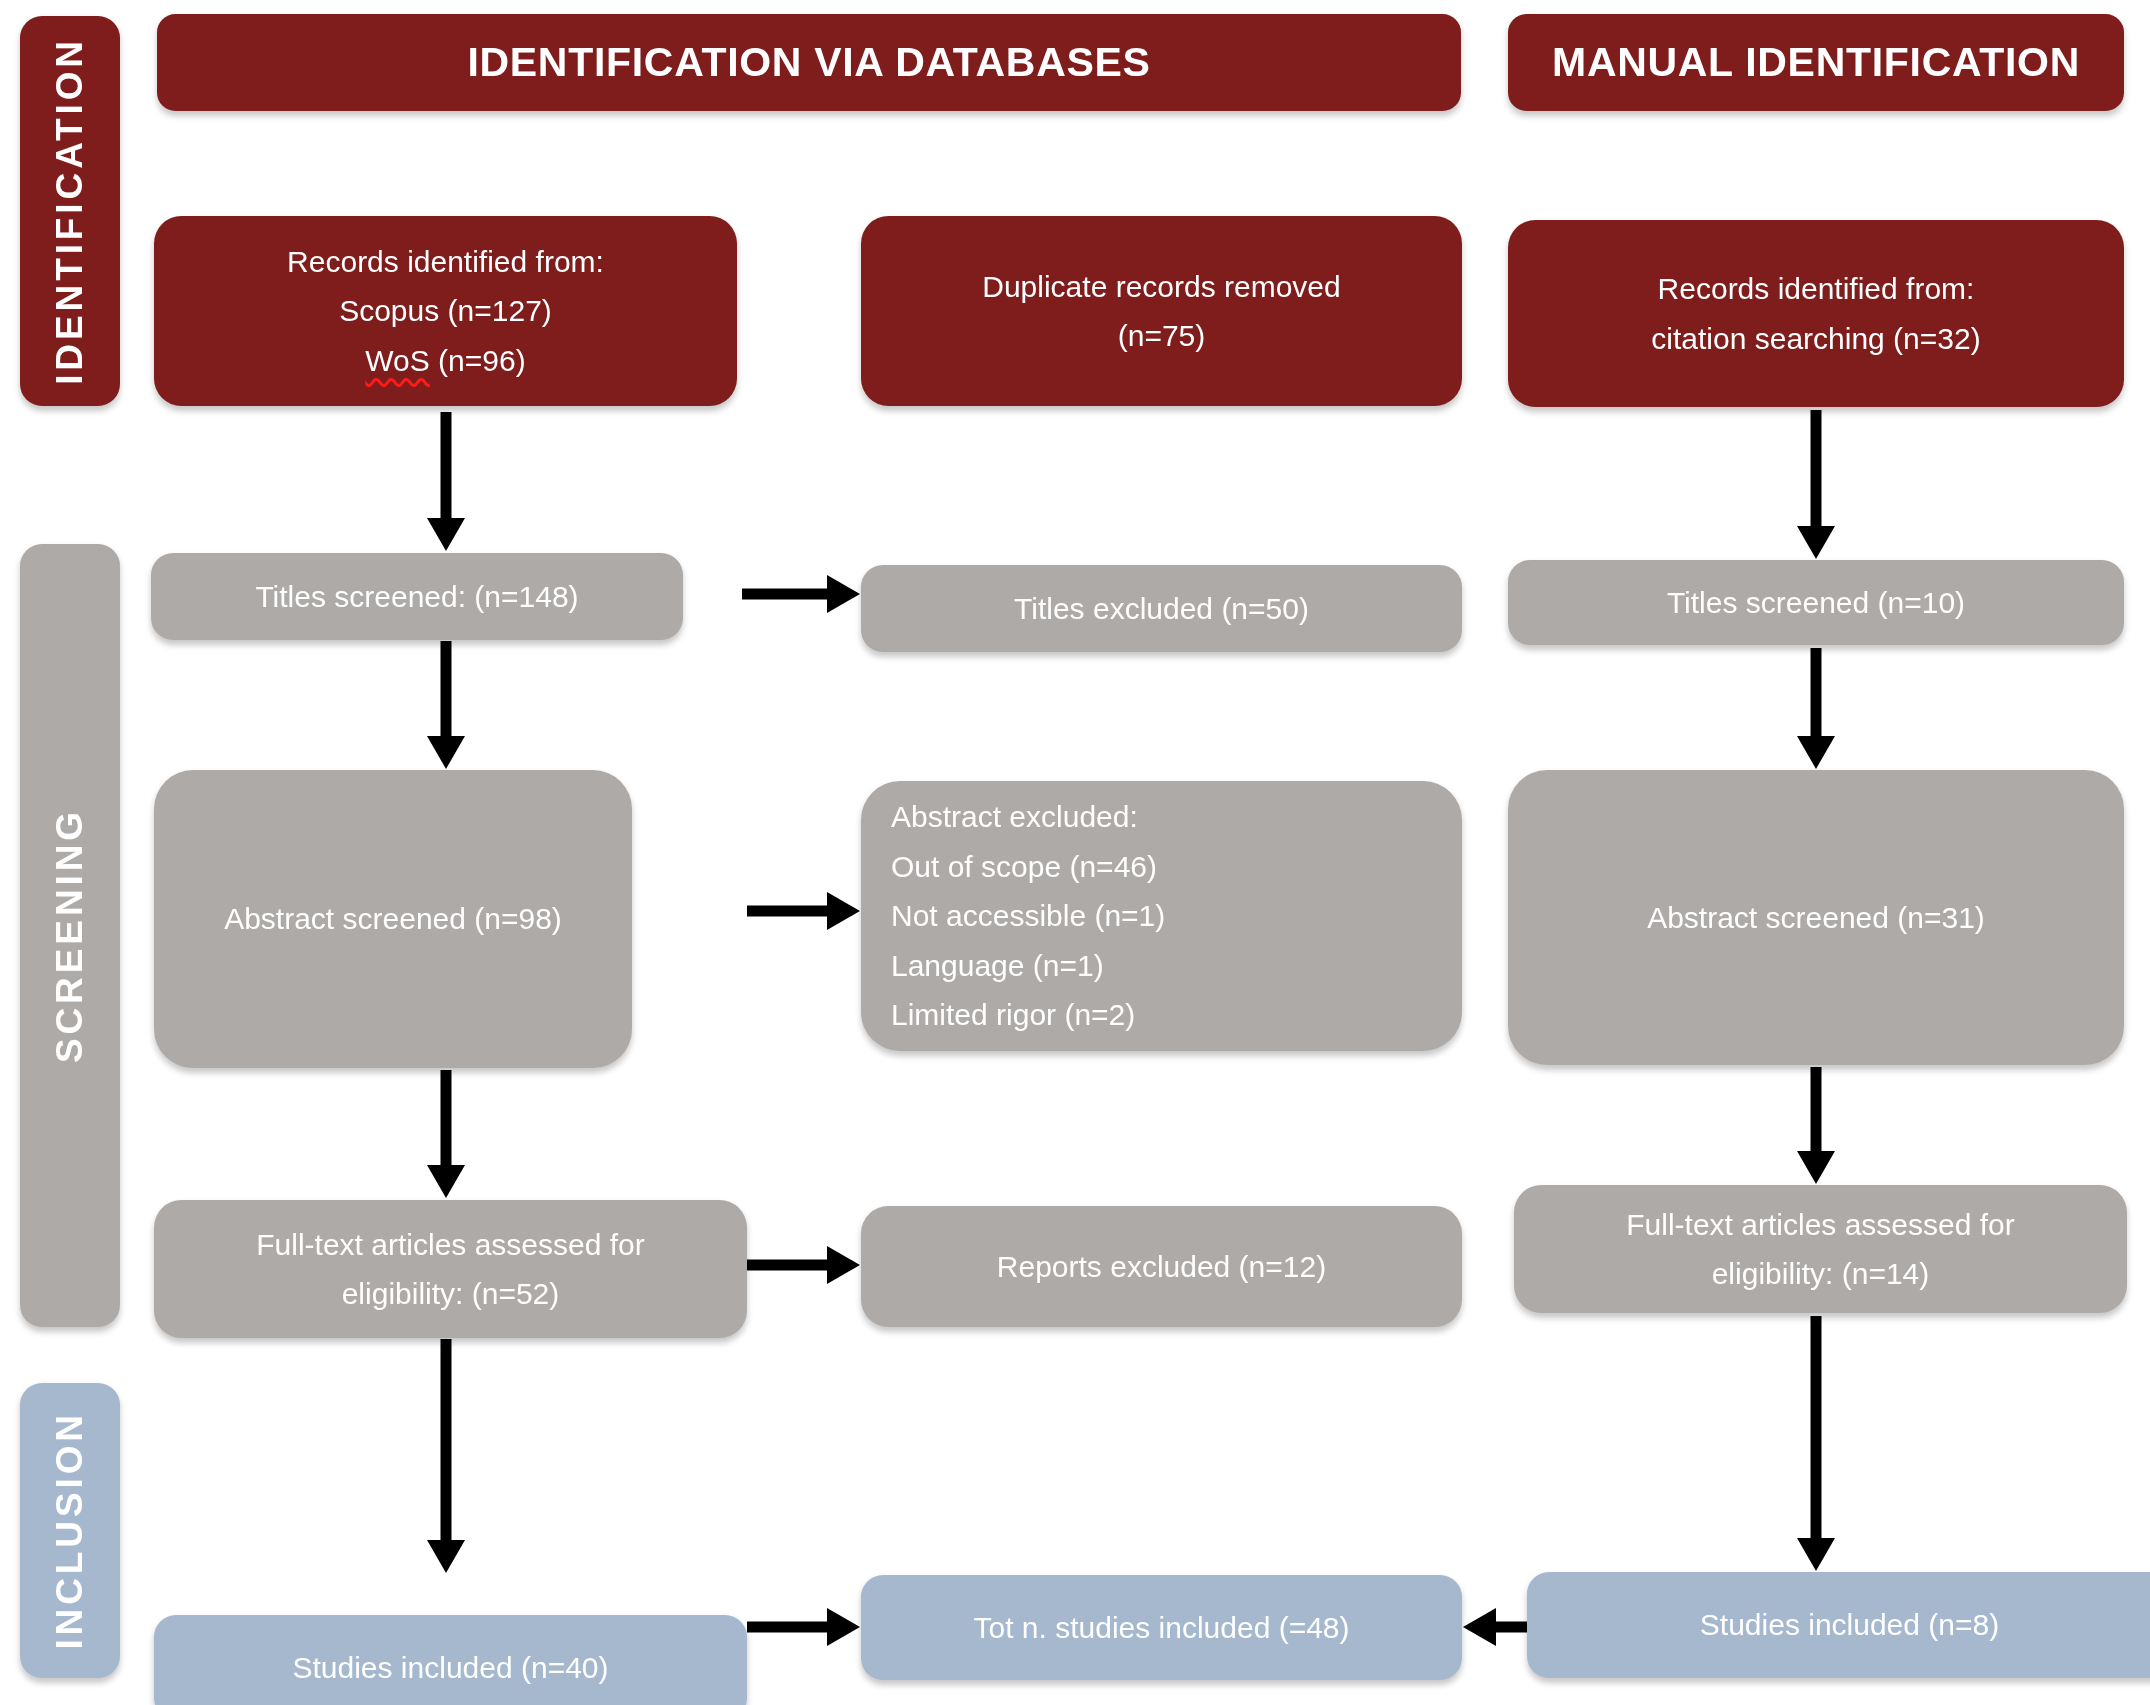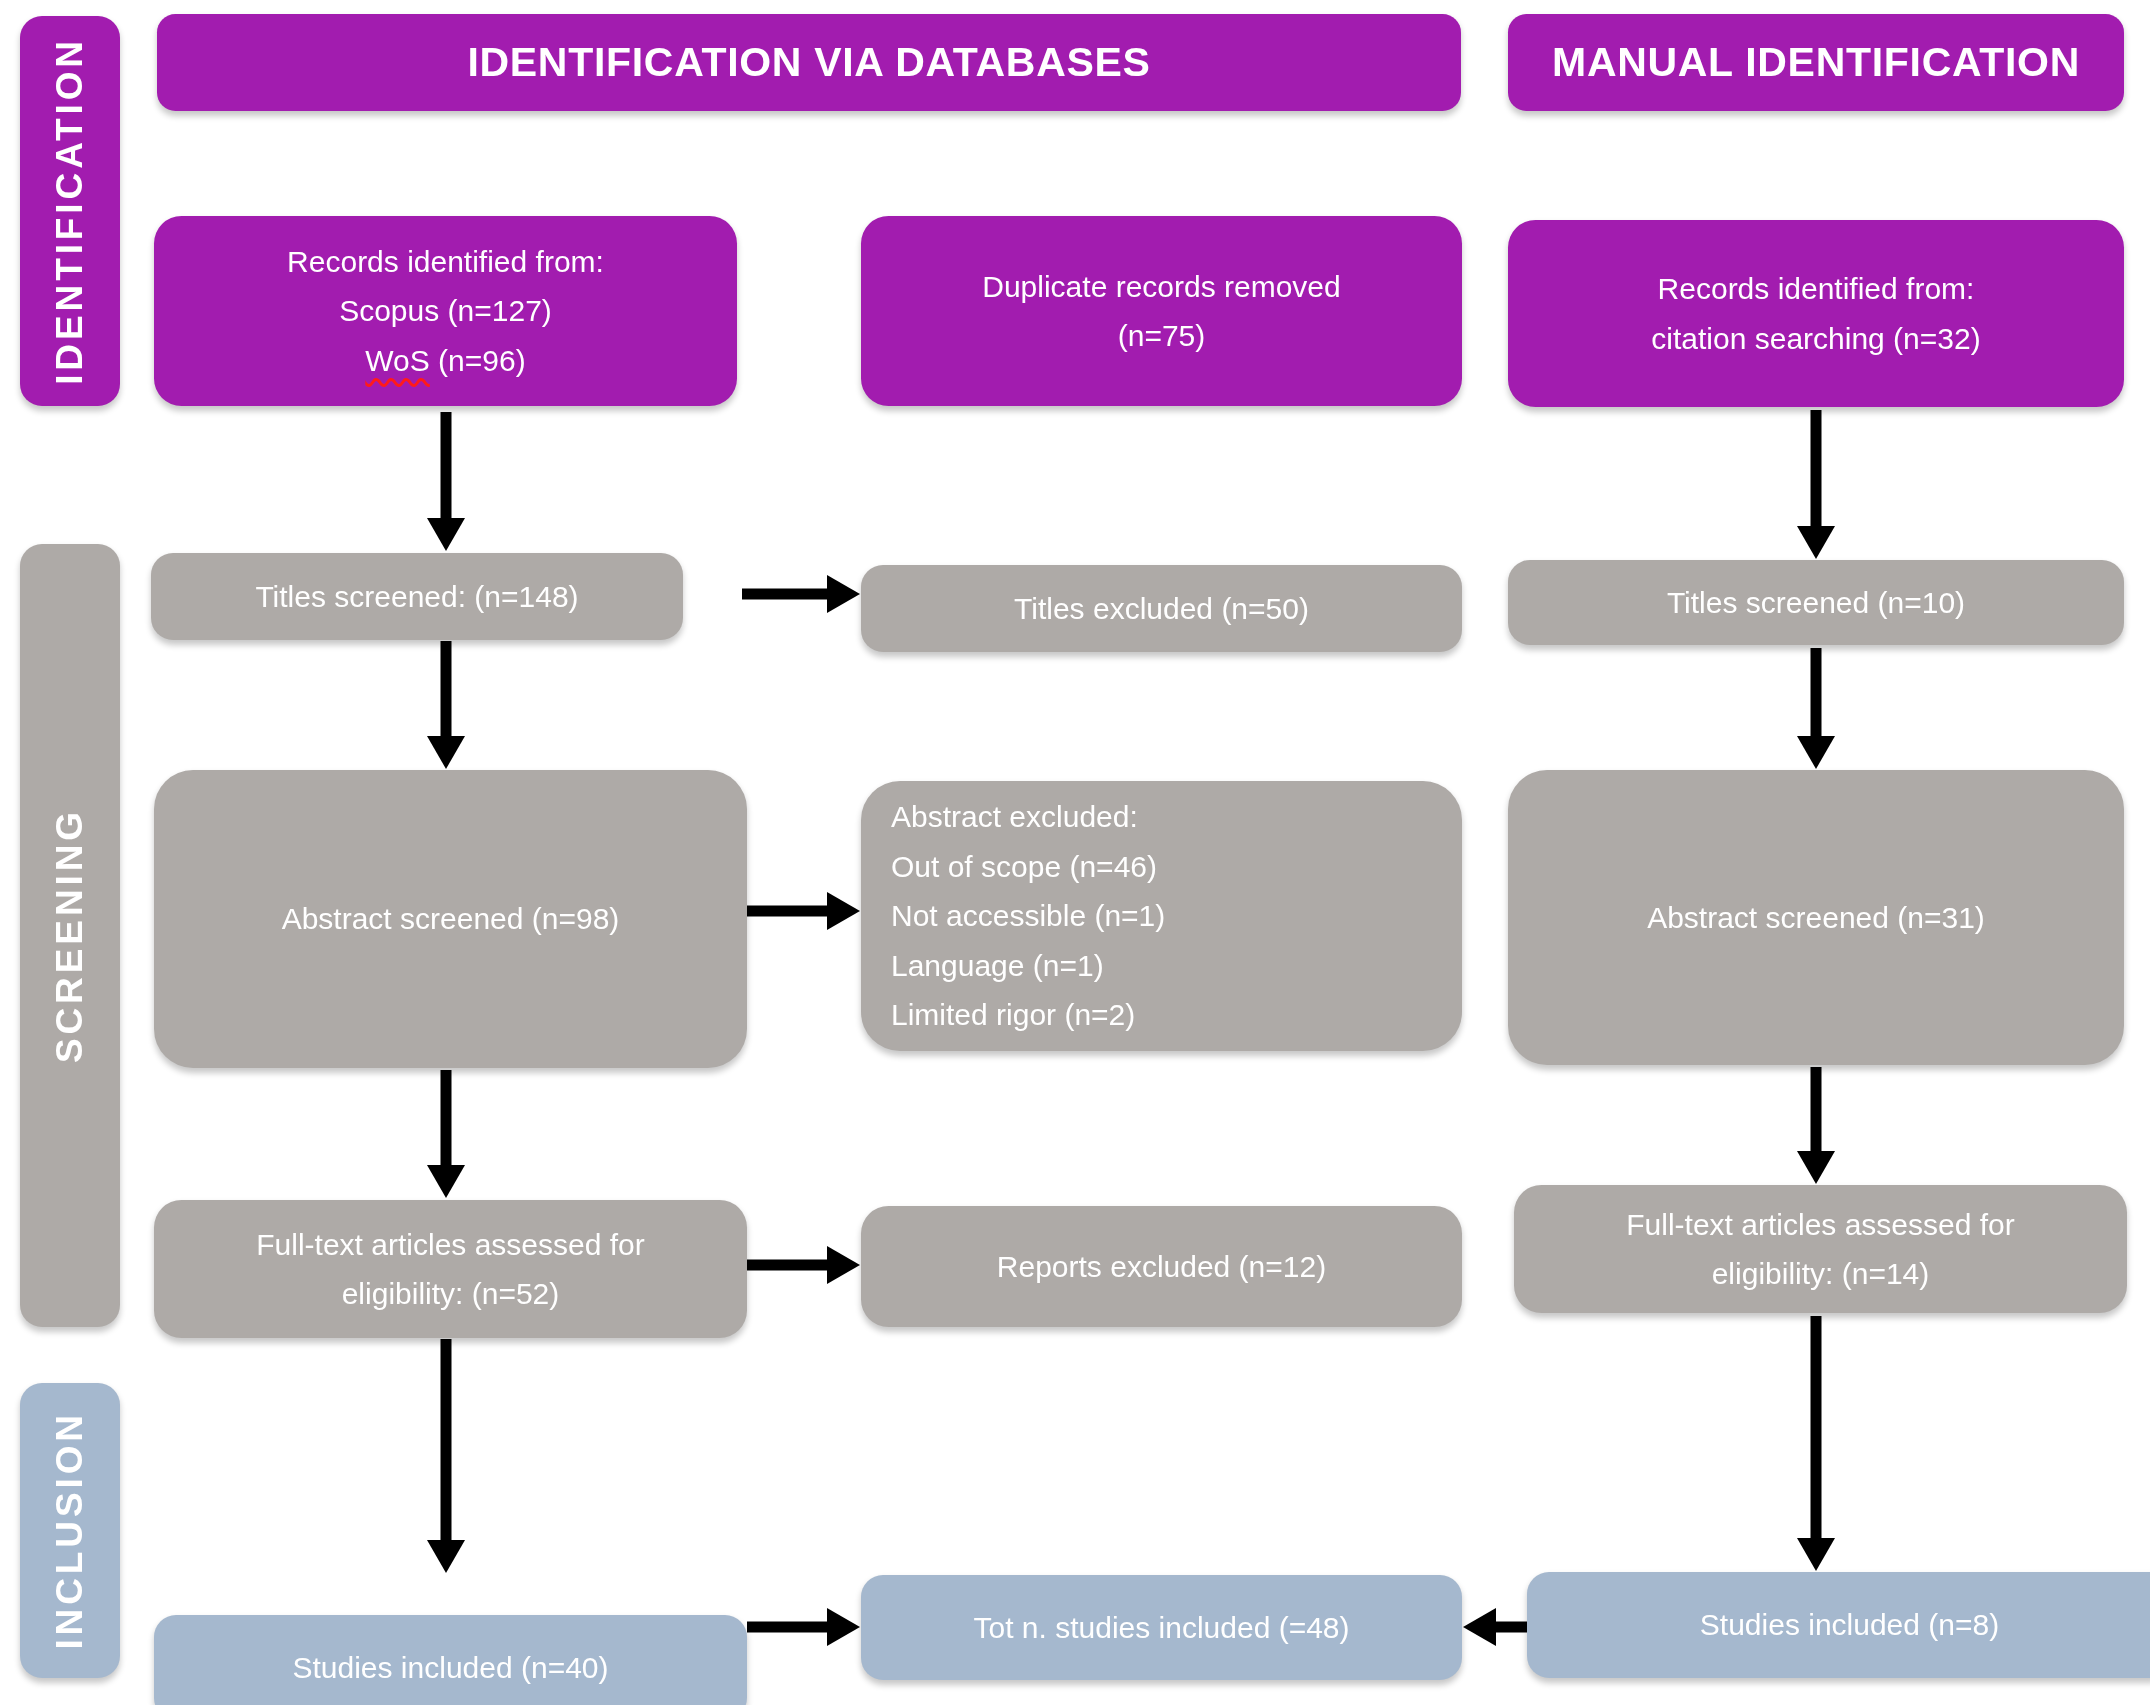--- a/index.html
+++ b/index.html
@@ -16,21 +16,21 @@
     position: absolute;
     display: flex;
     flex-direction: column;
     justify-content: center;
     align-items: center;
     text-align: center;
     color: #ffffff;
     box-sizing: border-box;
     box-shadow: 0 4.6px 5.9px rgba(0,0,0,0.22);
   }
-  .dark  { background: #a21caf; text-align: center; }
+  .dark  { background: #7f1d1d; text-align: center; }
   .gray  { background: #aeaaa7; }
   .blue  { background: #a5b8ce; }
 
   .hdr {
     border-radius: 18.4px;
     font-size: 41px;
     font-weight: bold;
     letter-spacing: 0.7px;
   }
 
@@ -104,21 +104,21 @@
   #hdr-manual    { left: 1508px; top: 14.4px; width: 616px;  height: 97px; }
 
   #box-records-db     { left: 154px;  top: 216px; width: 583px; height: 190px; }
   #box-duplicates     { left: 861px; top: 216px; width: 601px; height: 190px; }
   #box-records-manual { left: 1508px; top: 220px; width: 616px; height: 187px; }
 
   #box-titles-db      { left: 151px;  top: 553px; width: 532px; height: 87px; border-radius: 22px; }
   #box-titles-excl    { left: 861px; top: 565px; width: 601px; height: 87px; border-radius: 22px; justify-content: center; }
   #box-titles-manual  { left: 1508px; top: 560px; width: 616px; height: 85px; border-radius: 22px; }
 
-  #box-abstract-db     { left: 154px;  top: 770px; width: 593px; height: 298px; border-radius: 39px; }
+  #box-abstract-db     { left: 154px;  top: 770px; width: 478px; height: 298px; border-radius: 39px; }
   #box-abstract-excl   { left: 861px; top: 781px; width: 601px; height: 270px; border-radius: 39px; padding-left: 30px; }
   #box-abstract-manual { left: 1508px; top: 770px; width: 616px; height: 295px; border-radius: 39px; }
 
   #box-fulltext-db     { left: 154px;  top: 1200px; width: 593px; height: 138px; }
   #box-reports-excl    { left: 861px; top: 1206px; width: 601px; height: 121px; }
   #box-fulltext-manual { left: 1514px; top: 1185px; width: 613px; height: 128px; }
 
   #box-studies-db     { left: 154px;  top: 1575px; width: 593px; height: 105px; border-radius: 22px; margin-top: 40px; }
   #box-total-included { left: 861px; top: 1575px; width: 601px; height: 105px; border-radius: 22px; }
   #box-studies-manual { left: 1527px; top: 1572px; width: 645px; height: 106px; border-radius: 22px; }

